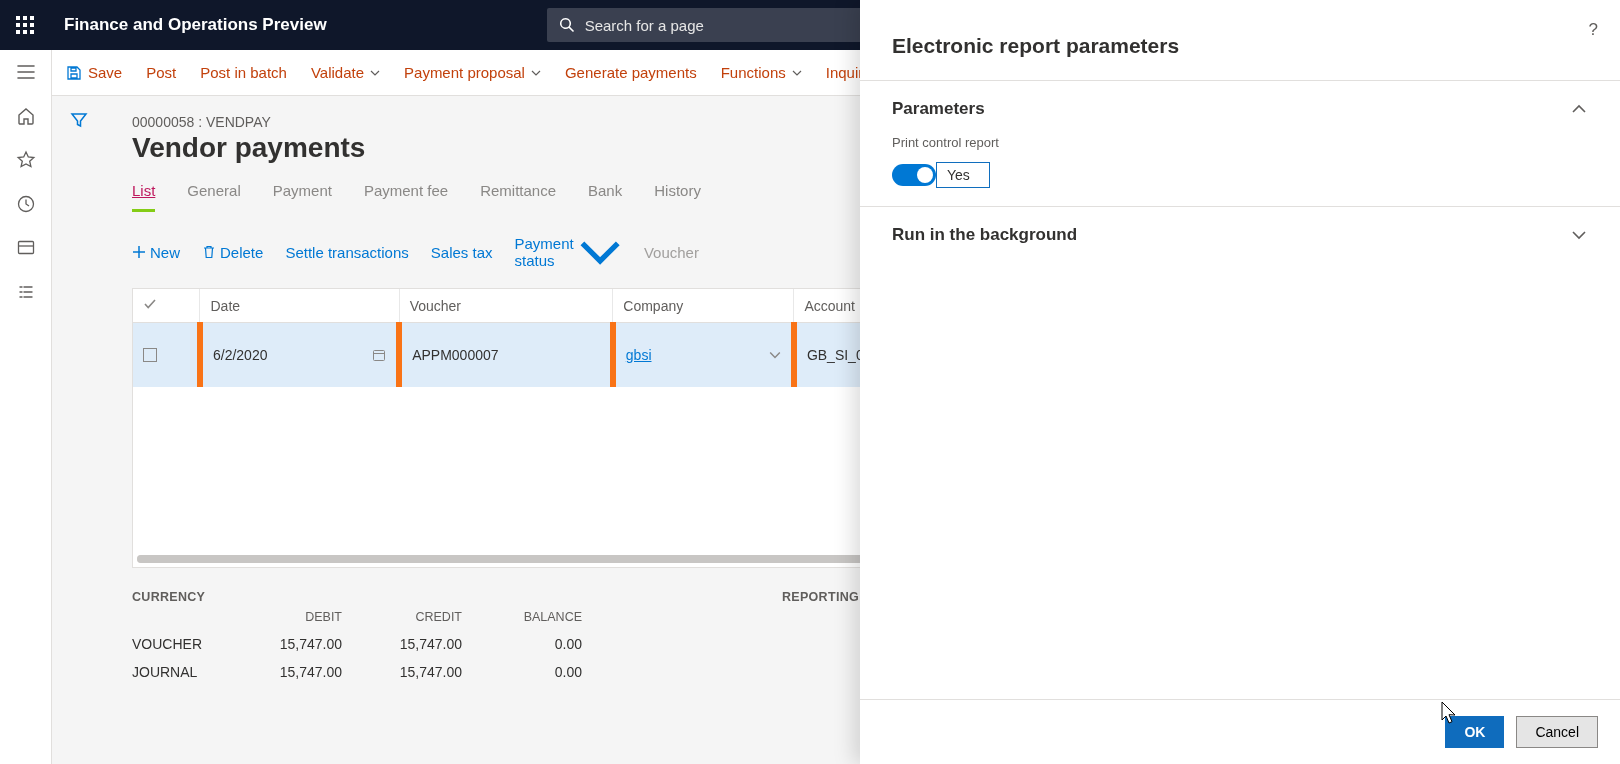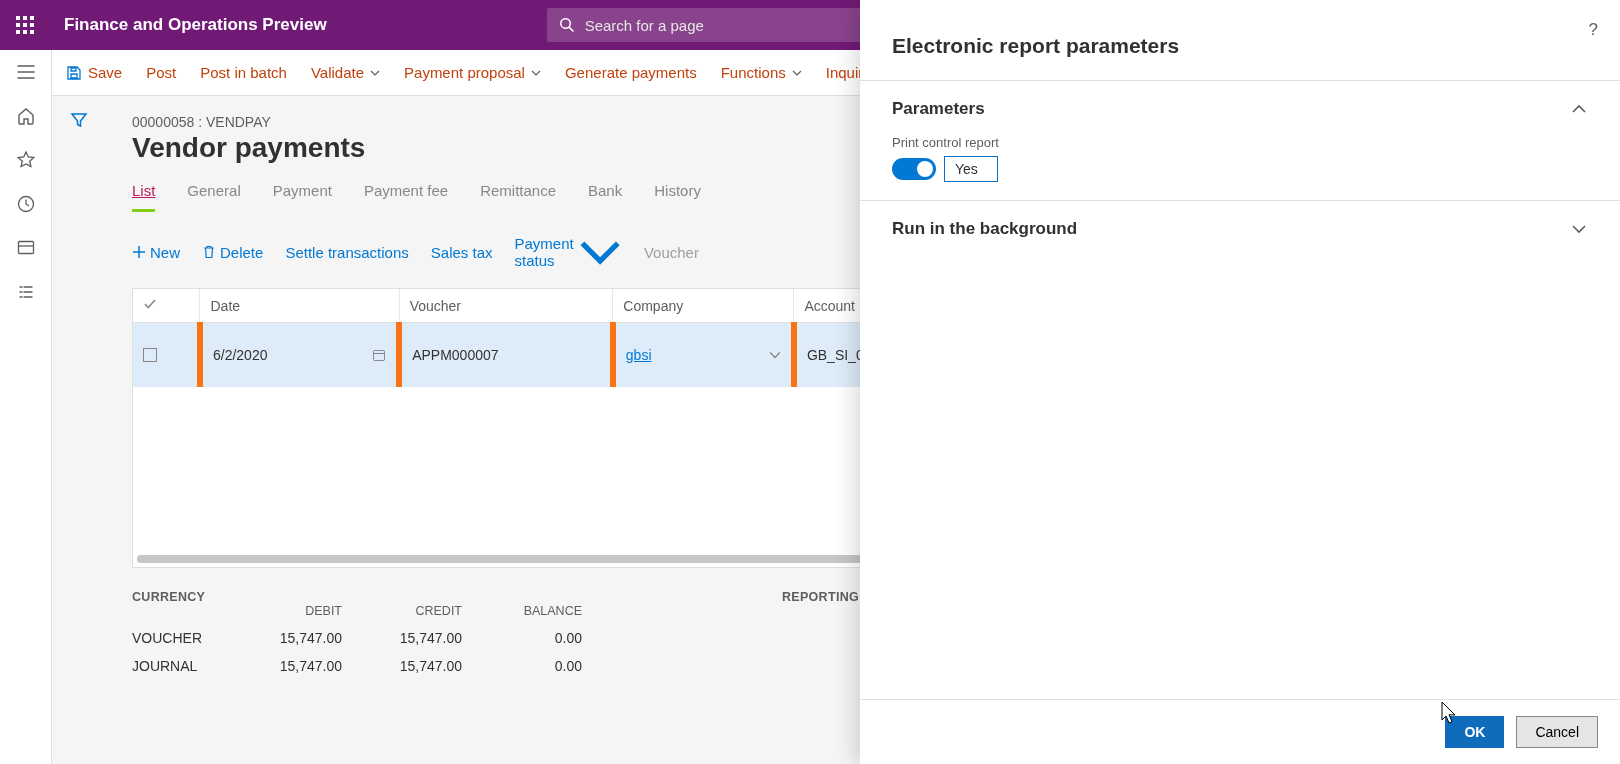--- a/index.html
+++ b/index.html
@@ -1,19 +1,19 @@
 <!DOCTYPE html>
 <html><head>
 <meta charset="utf-8">
 <style>
 * { box-sizing: border-box; margin: 0; padding: 0; font-family: "Segoe UI", -apple-system, sans-serif; }
 html, body { width: 1620px; height: 764px; overflow: hidden; background: #fff; color: #323130; }
 
 
-.topbar { height: 50px; background: #701a75; color: #fff; display: flex; align-items: center; }
+.topbar { height: 50px; background: #0f172a; color: #fff; display: flex; align-items: center; }
 .waffle { width: 50px; height: 50px; display: flex; align-items: center; justify-content: center; cursor: pointer; }
 .waffle-grid { display: grid; grid-template-columns: repeat(3,4px); grid-gap: 3px; }
 .waffle-grid span { width: 4px; height: 4px; background: #fff; }
 .app-title { font-size: 17px; font-weight: 600; margin-left: 14px; }
 .searchbox { margin-left: 220px; width: 520px; height: 34px; background: rgba(255,255,255,0.18); border-radius: 2px; display: flex; align-items: center; padding: 0 12px; color: #fff; }
 .searchbox svg { width: 16px; height: 16px; margin-right: 10px; fill: #fff; }
 .searchbox span { color: #e6e6e6; font-size: 15px; }
 
 
 .leftrail { position: absolute; top: 50px; left: 0; width: 52px; bottom: 0; background: #fff; border-right: 1px solid #e1dfdd; display: flex; flex-direction: column; align-items: center; padding-top: 12px; gap: 24px; }
@@ -60,37 +60,37 @@
 .cell-link{color:#0078d4;text-decoration:underline;}
 .cal-icon{width:14px;height:14px;color:#8a8886;}
 .dd-icon{width:12px;height:12px;color:#8a8886;}
 .cell-wrap{display:flex;align-items:center;justify-content:space-between;gap:6px;}
 .checkbox-empty{width:14px;height:14px;border:1px solid #8a8886;}
 .grid-scroll{position:absolute;left:4px;right:4px;bottom:4px;height:8px;background:#e1dfdd;border-radius:4px;}
 .grid-scroll::after{content:"";position:absolute;left:0;top:0;width:70%;height:100%;background:#c8c6c4;border-radius:4px;}
 
 
 .totals { display:flex; gap:200px; margin-top:22px; }
-.tot-block h4 { font-size:12.5px; font-weight:600; letter-spacing:.3px; color:#605e5c; }
+.tot-block h4 { font-size:12.5px; font-weight:600; letter-spacing:.3px; color:#605e5c; margin-bottom:6px;}
 .tot-head { display:flex; font-size:12.5px; color:#605e5c; }
 .tot-head > span:first-child{width:90px;}
 .tot-head > span.num, .tot-row > span.num { width:120px; text-align:right; }
 .tot-row{display:flex; font-size:14px;color:#323130; padding-top:12px;}
 .tot-row > span:first-child{width:90px;}
 
 
 .panel { position:absolute; top:0; right:0; width:760px; height:764px; background:#fff; box-shadow:-6px 0 20px rgba(0,0,0,.15); z-index:50; display:flex; flex-direction:column; }
 .panel-help{position:absolute; top:20px; right:22px; color:#605e5c; font-size:17px;}
 .panel-title{font-size:21px; font-weight:600; padding:34px 30px 22px 32px;}
 .section{border-top:1px solid #e1dfdd; padding:18px 32px;}
 .section-head{display:flex;justify-content:space-between;align-items:center;cursor:pointer;}
 .section-head h3{font-size:17px;font-weight:600;}
 .chev-btn{width:18px;height:18px;color:#605e5c;}
 .field-label{font-size:13px;color:#605e5c;margin-top:16px;}
-.toggle-row{display:flex;align-items:center;gap:8px;margin-top:6px;}
+.toggle-row{display:flex;align-items:center;margin-top:12px;}
 .toggle{width:44px;height:22px;border-radius:11px;background:#0078d4;position:relative;}
 .toggle::after{content:"";position:absolute;right:3px;top:3px;width:16px;height:16px;border-radius:50%;background:#fff;}
 .toggle-val{border:1px solid #106ebe;padding:4px 10px;font-size:14px;min-width:54px;}
 .panel-footer{margin-top:auto;border-top:1px solid #e1dfdd;padding:16px 22px;display:flex;justify-content:flex-end;gap:12px;}
 .btn{font-size:14px;padding:7px 18px;border:1px solid #8a8886;background:#e5e5e5;cursor:pointer;}
 .btn.primary{background:#0f6cbd;color:#fff;border-color:#0f6cbd;font-weight:600;}
 .cursor-img{position:absolute;bottom:36px;right:160px;width:22px;height:28px;pointer-events:none;}
 </style>
 </head>
 <body>

